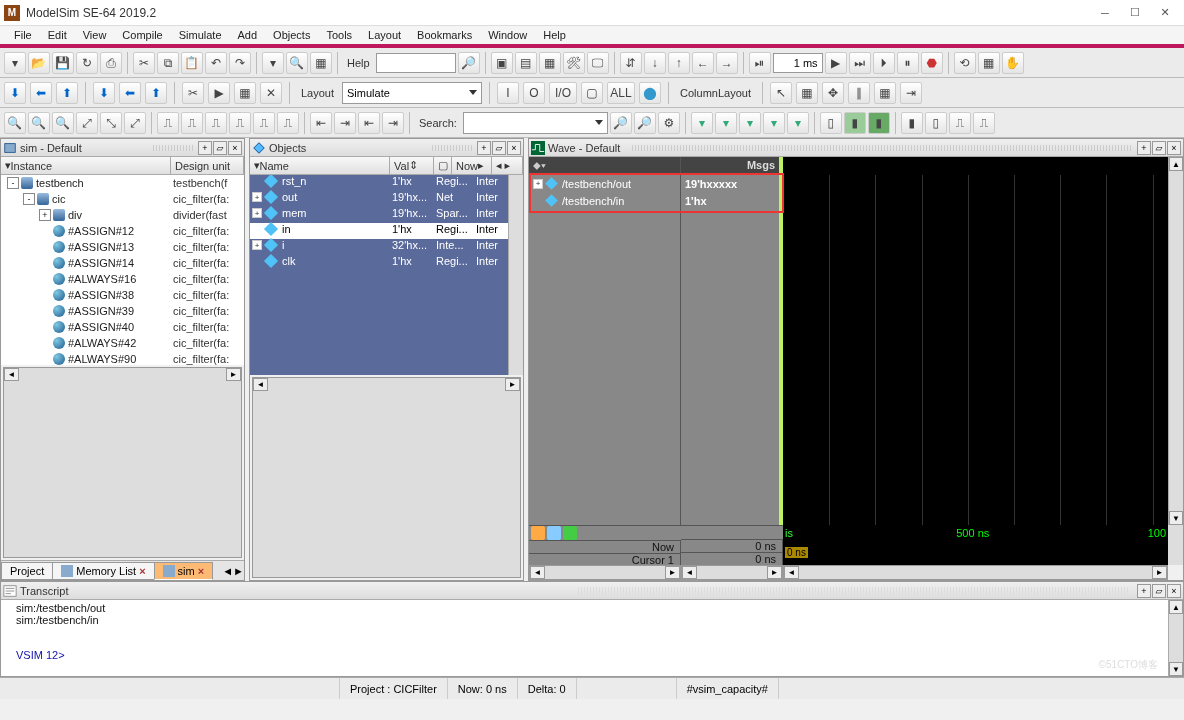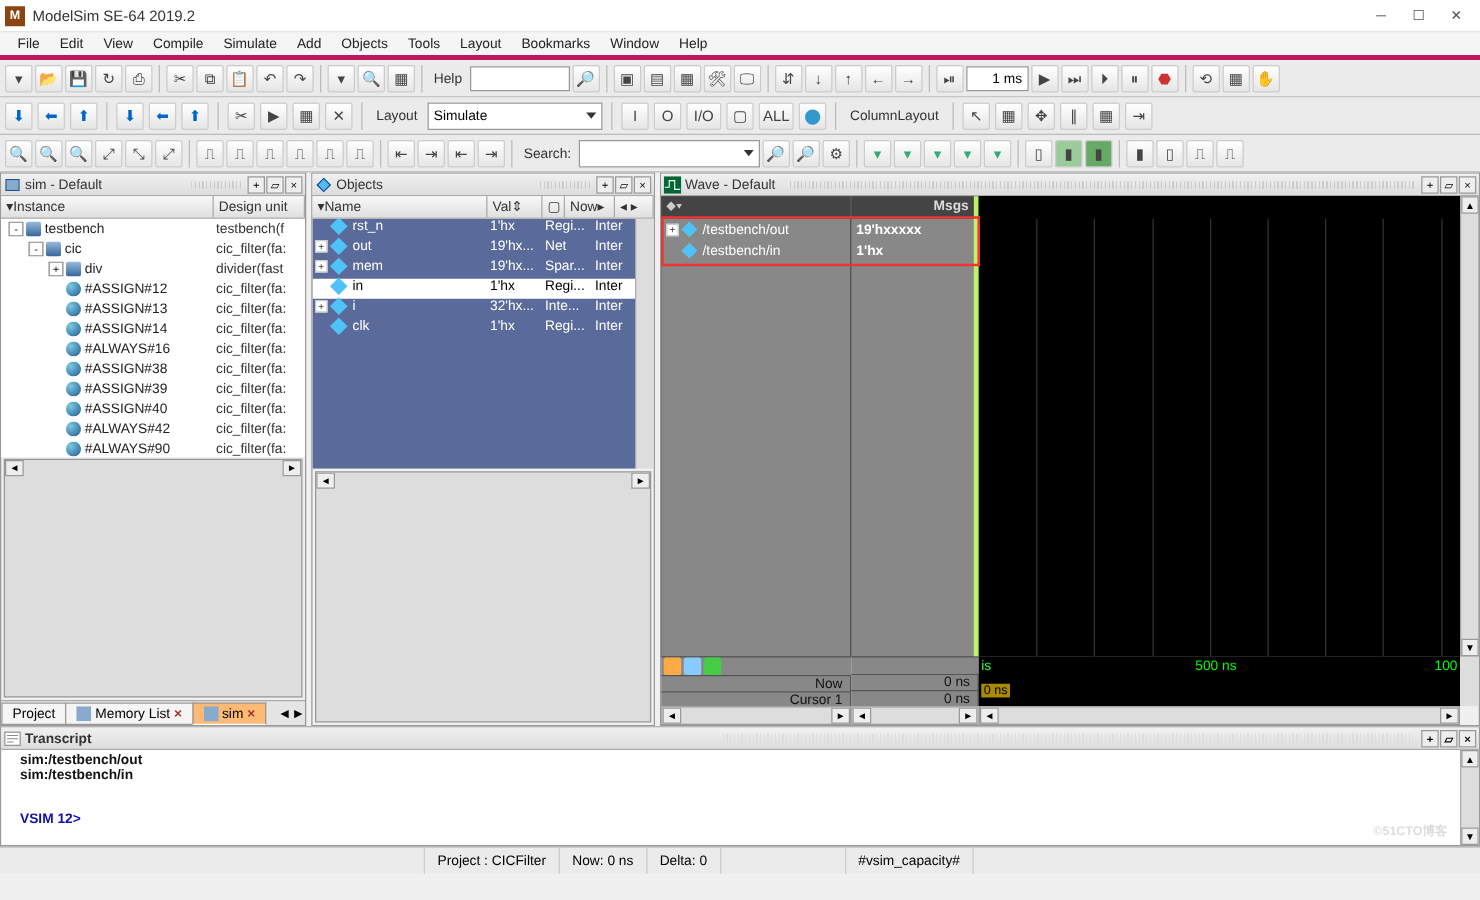--- a/index.html
+++ b/index.html
@@ -72,21 +72,21 @@
 .wave-scroll { height:15px; display:flex; }
 .wave-scroll .sb { background:#ddd; border:1px solid #999; position:relative; }
 .wave-scroll .sbtn { width:15px; height:13px; background:#eee; border:1px solid #999; display:inline-flex; align-items:center; justify-content:center; font-size:8px; }
 .bottom-tabs { height:20px; background:#e5e5e5; display:flex; align-items:center; border-top:1px solid #aaa; }
 .btab { height:18px; padding:0 8px; border:1px solid #999; background:#f5f5f5; margin-right:-1px; display:flex; align-items:center; gap:3px; font-size:11px; cursor:pointer; }
 .btab.active { background:#fdba74; border-bottom-color:#fff; }
 .btab .x { color:#a33; font-weight:bold; cursor:pointer; }
 .btab .bicon { width:12px;height:12px; }
 .hscroll { flex:1; height:15px; background:#ddd; border:1px solid #999; margin:2px; position:relative; }
 .hscroll .sbtn { position:absolute; top:0; width:15px; height:13px; background:#eee; border:1px solid #999; display:flex; align-items:center; justify-content:center; font-size:8px; }
-.transcript { height:96px; border:1px solid #999; display:flex; flex-direction:column;font-weight:bold; }
+.transcript { height:96px; border:1px solid #999; display:flex; flex-direction:column; }
 .transcript-body { flex:1; background:#fff; padding:2px 15px; font-family:Consolas,monospace; font-size:12px; color:#111; overflow:auto; position:relative; }
 .transcript-body .line { white-space:pre; }
 .transcript-body .prompt { color:#11a; }
 .statusbar { height:22px; background:#ebebeb; border-top:1px solid #aaa; display:flex; align-items:center; }
 .statusbar .cell { padding:0 10px; border-right:1px solid #ccc; height:100%; display:flex; align-items:center; }
 .grip2 { flex:1; background:repeating-linear-gradient(90deg,#ddd 0,#ddd 1px,transparent 1px,transparent 3px); height:8px; margin:0 6px; }
 .vscroll { width:15px; background:#ddd; border-left:1px solid #aaa; position:relative; }
 .vscroll .vsbtn { height:14px; background:#eee; border:1px solid #999; display:flex; align-items:center; justify-content:center; font-size:8px; }
 .panel-flex { display:flex; flex:1; overflow:hidden; }
 .iconbar { height:18px; background:#888; display:flex; align-items:center; gap:2px; padding:0 2px; border-top:1px solid #555; }

